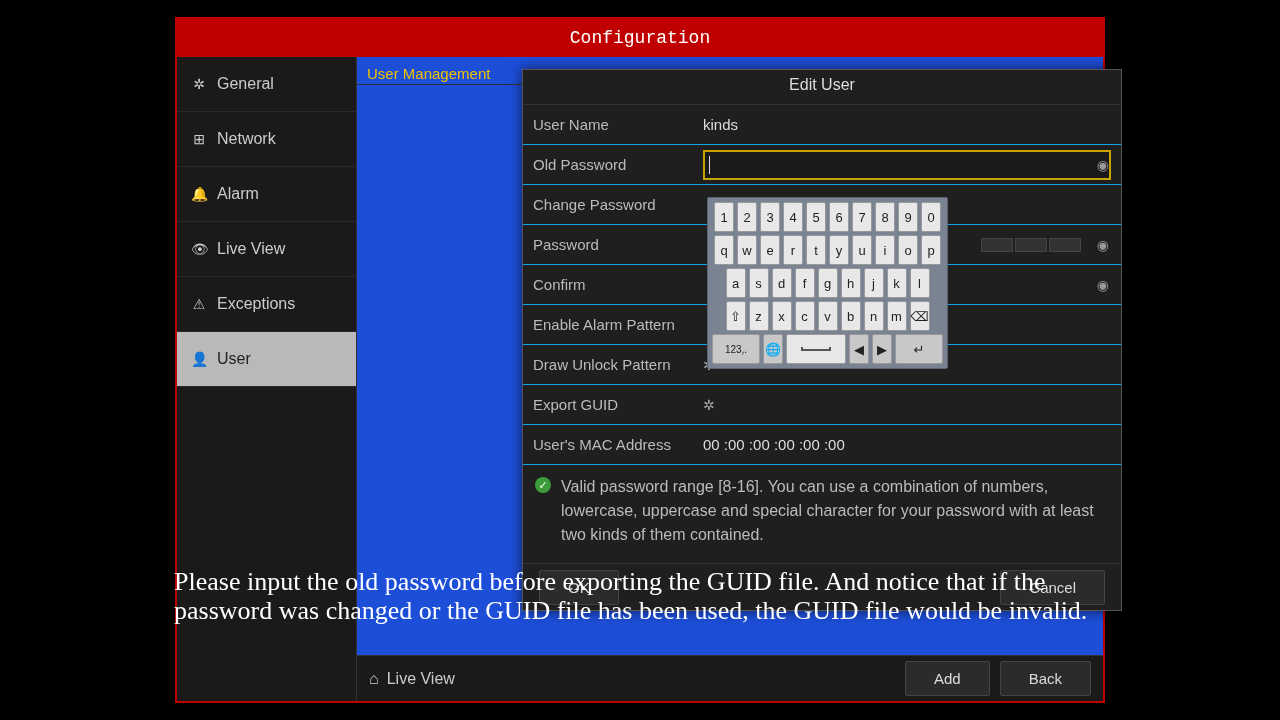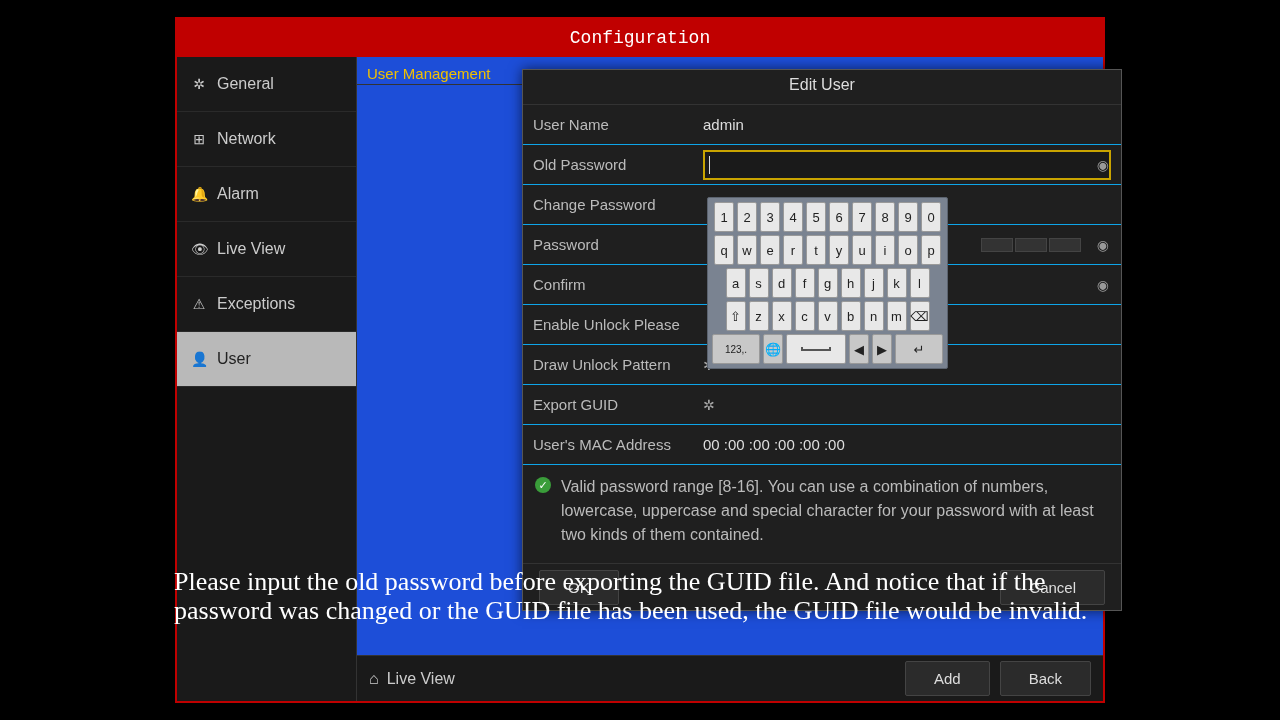--- a/index.html
+++ b/index.html
@@ -319,21 +319,21 @@
         <div class="action-row">
           <span style="color:#333">✎</span>
         </div>
       </div>
 
       <div class="modal">
         <div class="modal-title">Edit User</div>
 
         <div class="form-row">
           <div class="form-label">User Name</div>
-          <div class="form-val">admin</div>
+          <div class="form-val">kinds</div>
         </div>
 
         <div class="form-row">
           <div class="form-label">Old Password</div>
           <div class="input-active">
             <div class="cursor"></div>
           </div>
           <span class="eye">◉</span>
         </div>
 
@@ -352,21 +352,21 @@
           <span class="eye">◉</span>
         </div>
 
         <div class="form-row">
           <div class="form-label">Confirm</div>
           <div style="flex:1"></div>
           <span class="eye">◉</span>
         </div>
 
         <div class="form-row">
-          <div class="form-label" style="width:auto">Enable Unlock Please</div>
+          <div class="form-label" style="width:auto">Enable Alarm Pattern</div>
         </div>
 
         <div class="form-row">
           <div class="form-label">Draw Unlock Pattern</div>
           <span class="gearbtn">✲</span>
         </div>
 
         <div class="form-row">
           <div class="form-label">Export GUID</div>
           <span class="gearbtn">✲</span>

